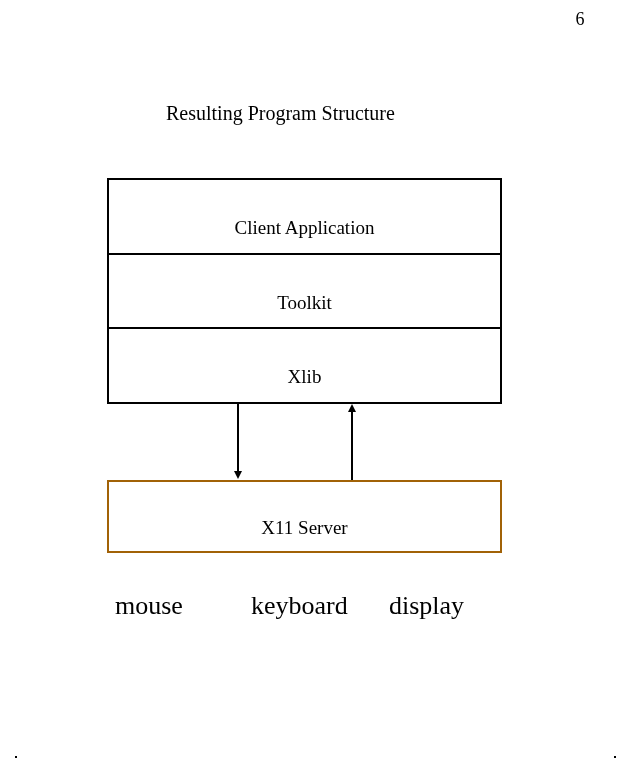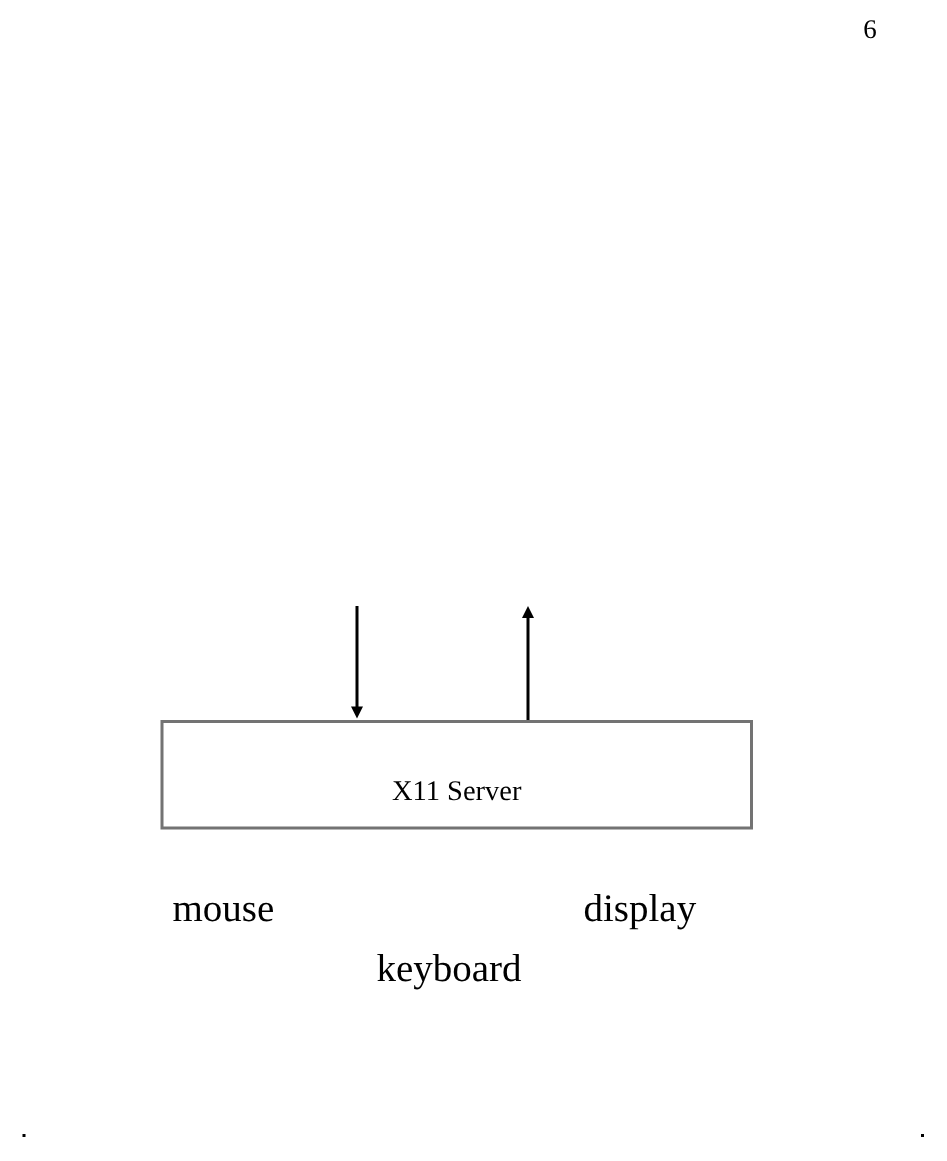--- a/index.html
+++ b/index.html
@@ -59,21 +59,21 @@
     line-height: 1;
     transform: translateY(11px);
     white-space: nowrap;
   }
   .server-box {
     position: absolute;
     left: 107px;
     top: 480px;
     width: 395px;
     height: 73px;
-    border: 2px solid #737373;
+    border: 2px solid #a16207;
     box-sizing: border-box;
     display: flex;
     align-items: center;
     justify-content: center;
   }
   .arrow-stem {
     position: absolute;
     width: 2px;
     background: #000000;
   }
@@ -97,39 +97,51 @@
     border-bottom: 8px solid #000000;
   }
   .device-label {
     position: absolute;
     top: 592px;
     font-size: 26px;
     line-height: 1.1;
     white-space: nowrap;
   }
   .device-mouse    { left: 115px; }
-  .device-keyboard { left: 251px; margin-top: 40px; }
+  .device-keyboard { left: 251px; }
   .device-display  { left: 389px; }
   .corner-dot {
     position: absolute;
     width: 2px;
     height: 2px;
     background: #000000;
   }
   .dot-left  { left: 15px;  top: 756px; }
   .dot-right { left: 614px; top: 756px; }
 </style>
 </head>
 <body>
 
 <div class="page">
 
   <div class="page-number">6</div>
 
+  <div class="title">Resulting Program Structure</div>
 
+  <div class="stack-box">
+    <div class="stack-row">
+      <span class="label">Client Application</span>
+    </div>
+    <div class="stack-row">
+      <span class="label">Toolkit</span>
+    </div>
+    <div class="stack-row">
+      <span class="label">Xlib</span>
+    </div>
+  </div>
 
   <div class="arrow-stem stem-down"></div>
   <div class="arrow-head head-down"></div>
 
   <div class="arrow-stem stem-up"></div>
   <div class="arrow-head head-up"></div>
 
   <div class="server-box">
     <span class="label">X11 Server</span>
   </div>

